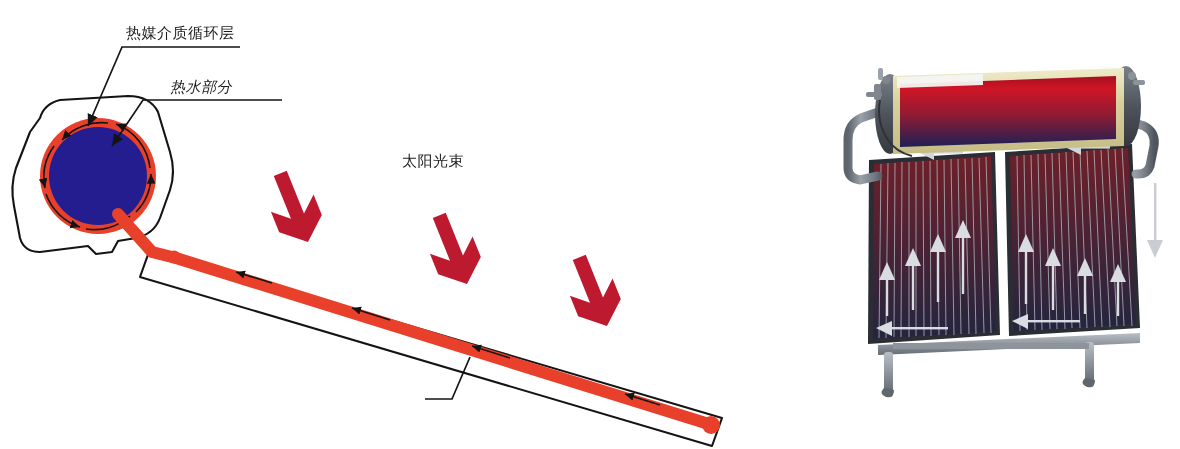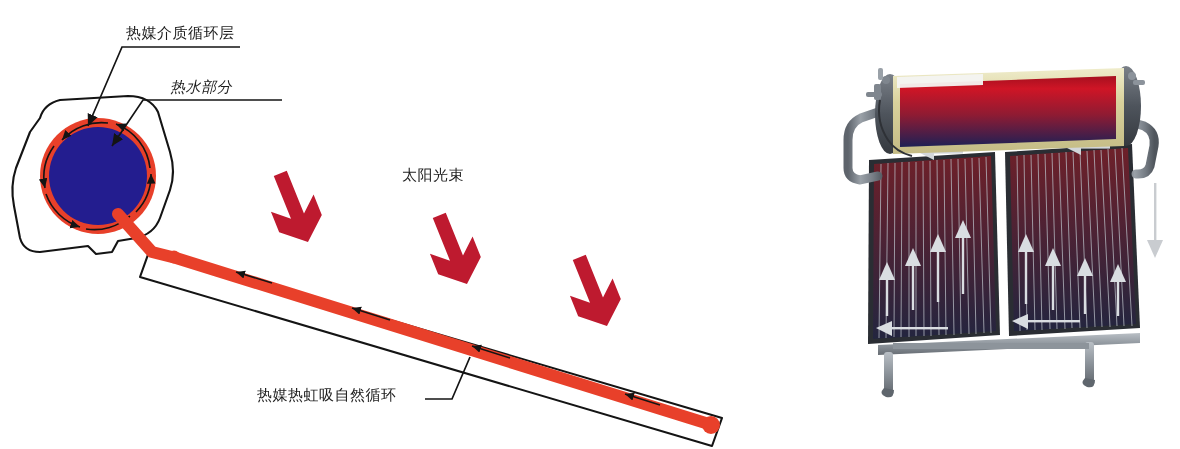--- a/index.html
+++ b/index.html
@@ -16,21 +16,21 @@
   .label{
     position:absolute;
     font-size:15px;
     color:#1c1c1c;
     white-space:nowrap;
     letter-spacing:.5px;
     font-family:"DejaVu Sans","Liberation Sans",sans-serif;
   }
   #lbl-circ{left:126px;top:24px;}
   #lbl-hot{left:170px;top:78px;font-style:italic;}
-  #lbl-beam{left:402px;top:166px;}
+  #lbl-beam{left:402px;top:152px;}
   #lbl-siphon{left:257px;top:386px;}
 </style>
 </head>
 <body>
 
 <div class="stage">
 
   <svg class="svg-layer" viewBox="0 0 1180 449">
     <defs>
       <marker id="mk-arrow" markerWidth="9" markerHeight="9" refX="7" refY="3.2" orient="auto">
@@ -279,15 +279,14 @@
       <path d="M 880 100 Q 876 122 888 140 Q 896 152 912 156" fill="none" stroke="#2e3136" stroke-width="2"></path>
     </g>
   </svg>
 
   <div class="label" id="lbl-circ">热媒介质循环层</div>
 
   <div class="label" id="lbl-hot">热水部分</div>
 
   <div class="label" id="lbl-beam">太阳光束</div>
 
-  <div class="label" id="lbl-siphon">热媒热虹吸自然循环</div>
 
 </div>
 
 </body></html>

